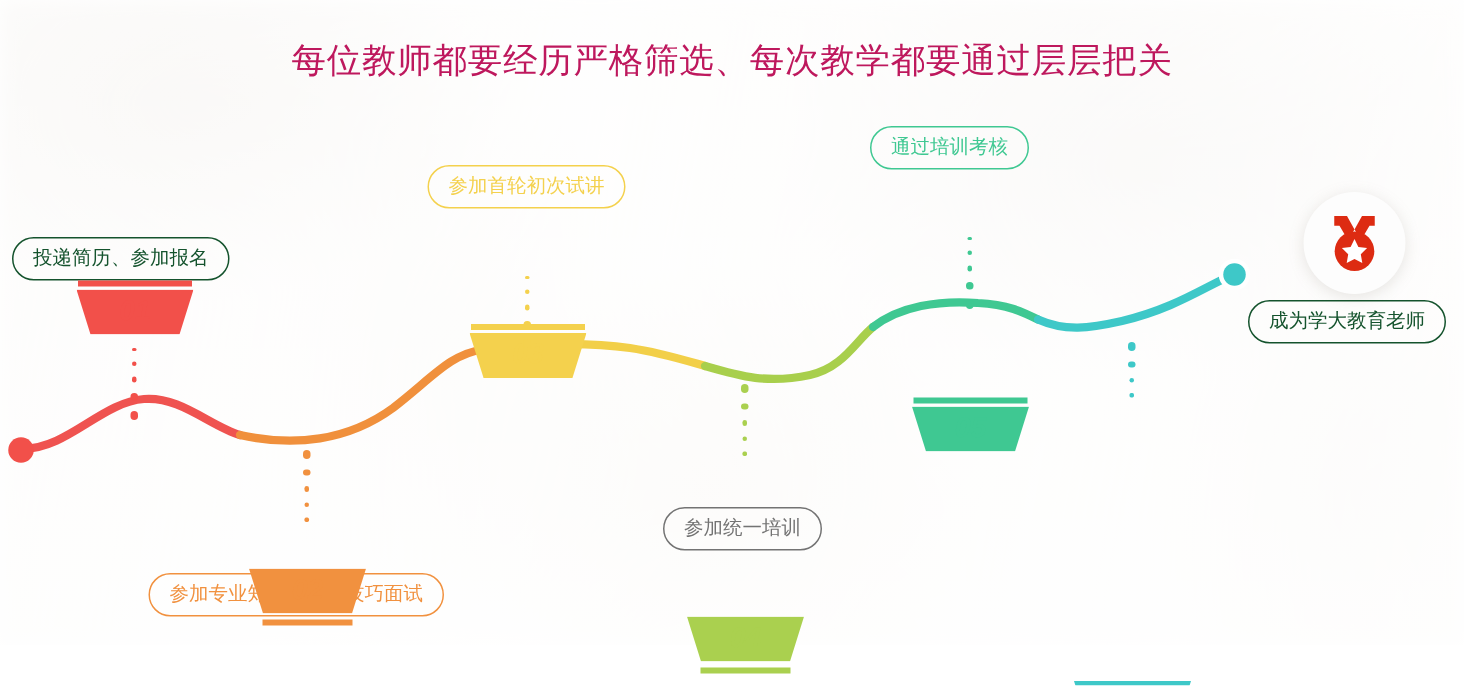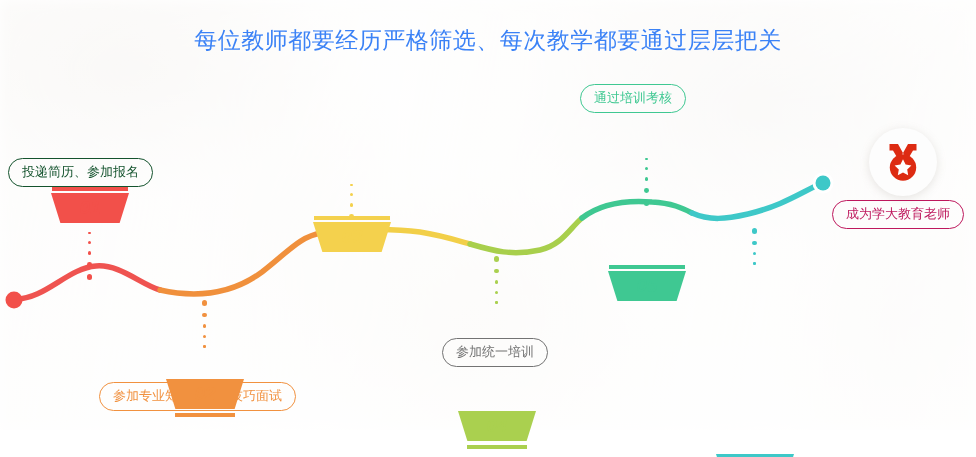--- a/index.html
+++ b/index.html
@@ -49,21 +49,21 @@
   }
 
   #title {
     position: absolute;
     left: 0;
     top: 24px;
     width: 976px;
     text-align: center;
     font-size: 23px;
     line-height: 32px;
-    color: #3b82f6;
+    color: #be185d;
     letter-spacing: 0.5px;
     white-space: nowrap;
   }
 
   #curve-layer {
     position: absolute;
     left: 0; top: 0;
     width: 976px;
     height: 457px;
   }
@@ -187,20 +187,23 @@
     <div class="badge down" id="step-1-badge" style="color: rgb(241, 145, 63); top: 0px;">02</div>
   </div>
   <div class="step dots" id="step-1-dots" style="left: 201px; top: 300px; color: rgb(241, 145, 63);">
       <span class="dot" style="width: 5.6px; height: 5.6px; margin-bottom: 7px;"></span>
       <span class="dot" style="width: 4.8px; height: 4.8px; margin-bottom: 7px;"></span>
       <span class="dot" style="width: 3.9px; height: 3.9px; margin-bottom: 7px;"></span>
       <span class="dot" style="width: 3.1px; height: 3.1px; margin-bottom: 7px;"></span>
       <span class="dot" style="width: 2.2px; height: 2.2px; margin-bottom: 7px;"></span>
     </div>
 
+  <div class="step" id="step-2-pill-wrap" style="left: 285px; top: 110px;">
+    <span class="pill" id="step-2-pill" style="color: rgb(244, 209, 77);">参加首轮初次试讲</span>
+  </div>
   <div class="step badge-wrap" id="step-2-badge-wrap" style="left: 313px; top: 140px;">
     <div class="cap" id="step-2-cap" style="color: rgb(244, 209, 77); top: 0px; left: 1px; width: 76px;"></div>
     <div class="badge down" id="step-2-badge" style="color: rgb(244, 209, 77); top: 6px;">03</div>
   </div>
   <div class="step dots" id="step-2-dots" style="left: 348px; top: 184px; color: rgb(244, 209, 77);">
       <span class="dot" style="width: 2.2px; height: 2.2px; margin-bottom: 7px;"></span>
       <span class="dot" style="width: 3.1px; height: 3.1px; margin-bottom: 7px;"></span>
       <span class="dot" style="width: 3.9px; height: 3.9px; margin-bottom: 7px;"></span>
       <span class="dot" style="width: 4.8px; height: 4.8px; margin-bottom: 7px;"></span>
       <span class="dot" style="width: 5.6px; height: 5.6px; margin-bottom: 7px;"></span>
@@ -249,16 +252,16 @@
 
   <div id="trophy">
     <svg width="44" height="44" viewBox="0 0 44 44">
       <path d="M8.5 4 L17 4 L22 13 L17.6 20 L12 10.5 L8.5 10.5 Z" fill="#dd2b12"></path>
       <path d="M35.5 4 L27 4 L22 13 L26.4 20 L32 10.5 L35.5 10.5 Z" fill="#dd2b12"></path>
       <circle cx="22" cy="27.5" r="13.2" fill="#dd2b12"></circle>
       <path d="M22 19.3 L24.6 24.6 L30.4 25.4 L26.2 29.5 L27.2 35.3 L22 32.6 L16.8 35.3 L17.8 29.5 L13.6 25.4 L19.4 24.6 Z" fill="#ffffff"></path>
     </svg>
   </div>
   <div class="step" id="final-pill-wrap" style="left: 832px; top: 200px;">
-    <span class="pill" id="final-pill" style="color: #be185d;">成为学大教育老师</span>
+    <span class="pill" id="final-pill" style="color: #14532d;">成为学大教育老师</span>
   </div>
 
 </div>
 
 </body></html>

